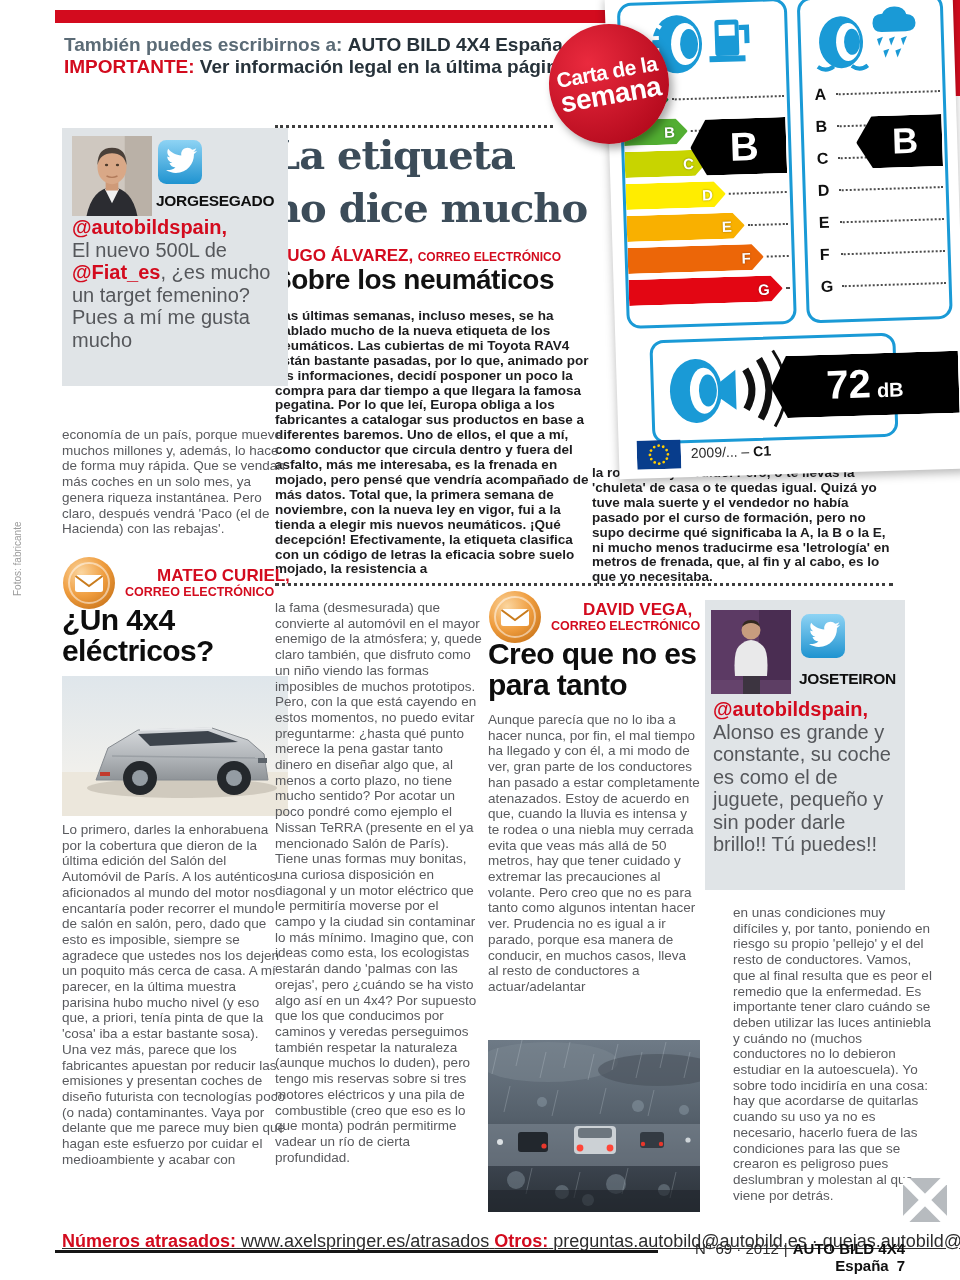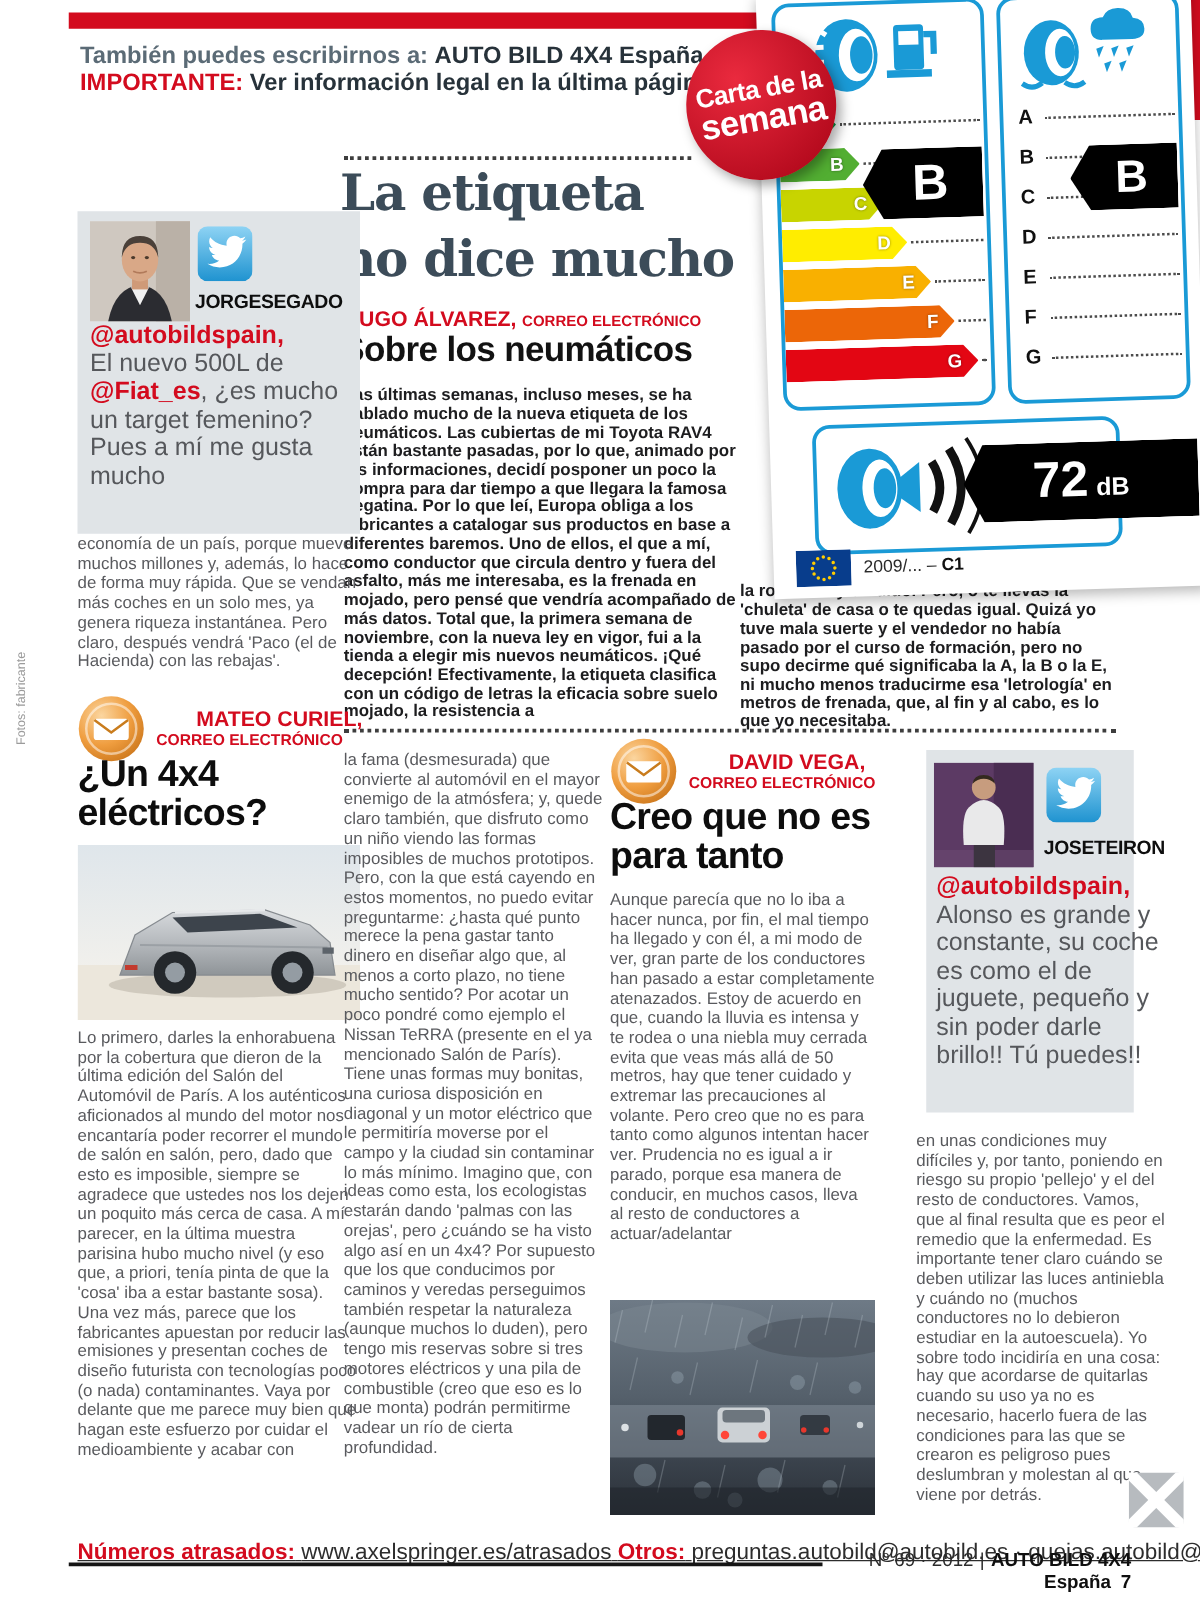--- a/index.html
+++ b/index.html
@@ -77,22 +77,22 @@
   .by-name{color:var(--red);font-weight:700;font-size:17px;}
   .by-channel{color:var(--red);font-weight:700;font-size:12px;}
   #subtitle1{position:absolute;left:273px;top:264px;margin:0;font-size:28px;font-weight:700;
              color:#121212;letter-spacing:-.5px;}
   .bold-body{position:absolute;font-weight:700;font-size:13.5px;line-height:14.9px;color:var(--ink);}
   #body1{left:275px;top:309px;width:318px;}
   #body2{left:592px;top:466px;width:306px;}
 
   
   .tweet-box{position:absolute;background:#e0e4e7;}
-  #tweet1{left:62px;top:128px;width:226px;height:258px;margin-top:41px;}
-  #tweet2{left:705px;top:600px;width:166px;height:290px;margin-left:36px;}
+  #tweet1{left:62px;top:128px;width:226px;height:258px;}
+  #tweet2{left:705px;top:600px;width:200px;height:290px;}
   .avatar{position:absolute;overflow:hidden;}
   #tweet1 .avatar{left:10px;top:6px;width:80px;height:84px;}
   #tweet2 .avatar{left:6px;top:10px;width:80px;height:84px;}
   .tw-icon{position:absolute;width:44px;height:44px;}
   #tweet1 .tw-icon{left:96px;top:12px;}
   #tweet2 .tw-icon{left:96px;top:14px;}
   .tw-name{position:absolute;font-size:15.5px;font-weight:700;color:#0e0e0e;letter-spacing:-.3px;}
   #tweet1 .tw-name{left:94px;top:64px;}
   #tweet2 .tw-name{left:94px;top:70px;}
   .tw-text{position:absolute;font-size:20px;line-height:22.5px;color:#55575b;}

